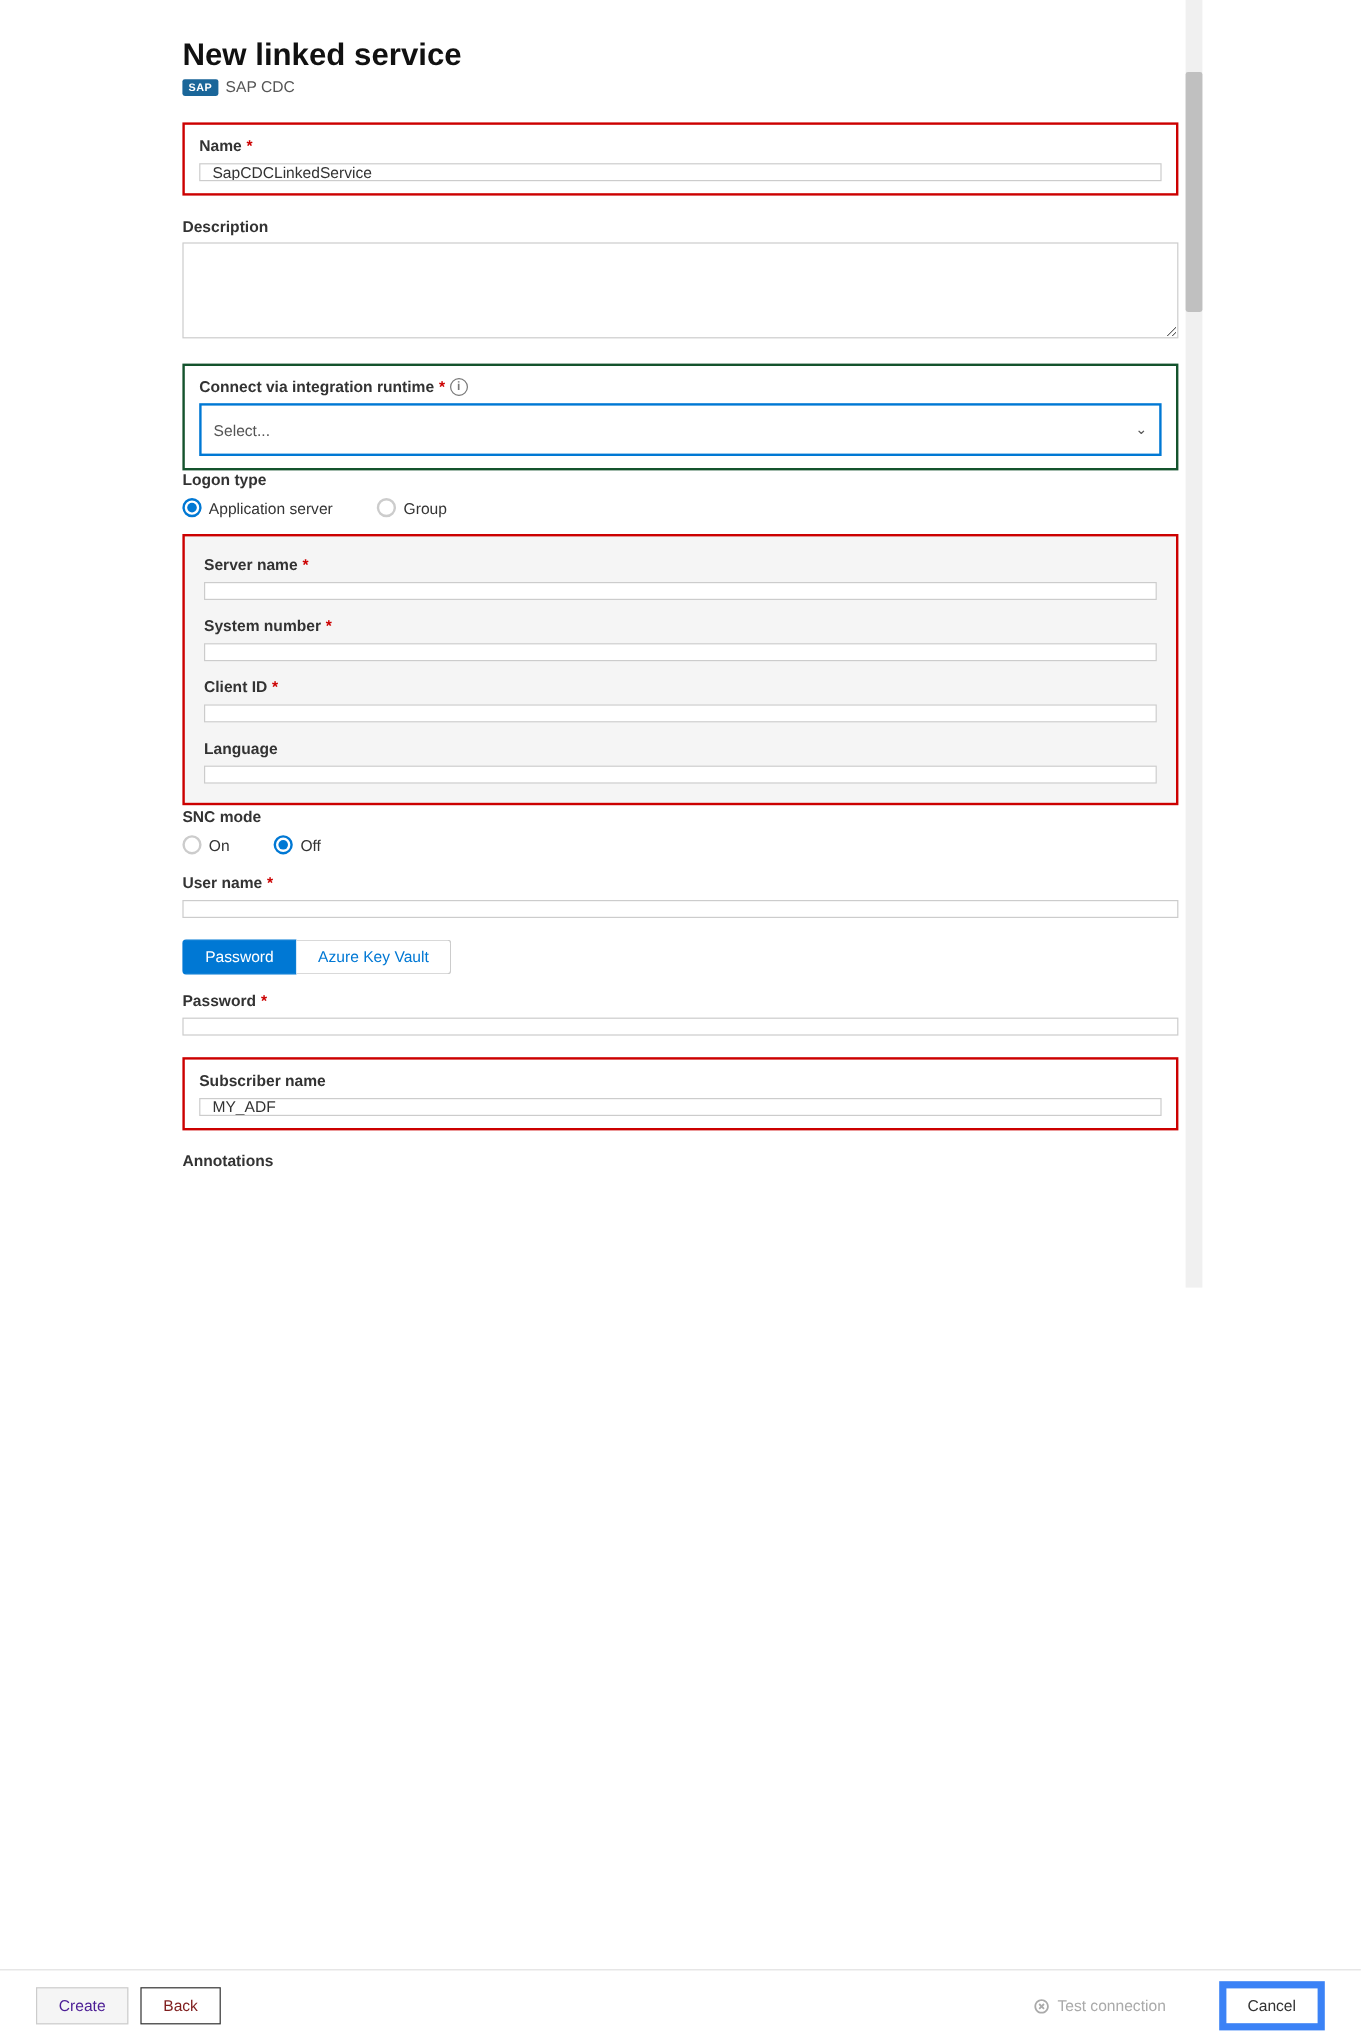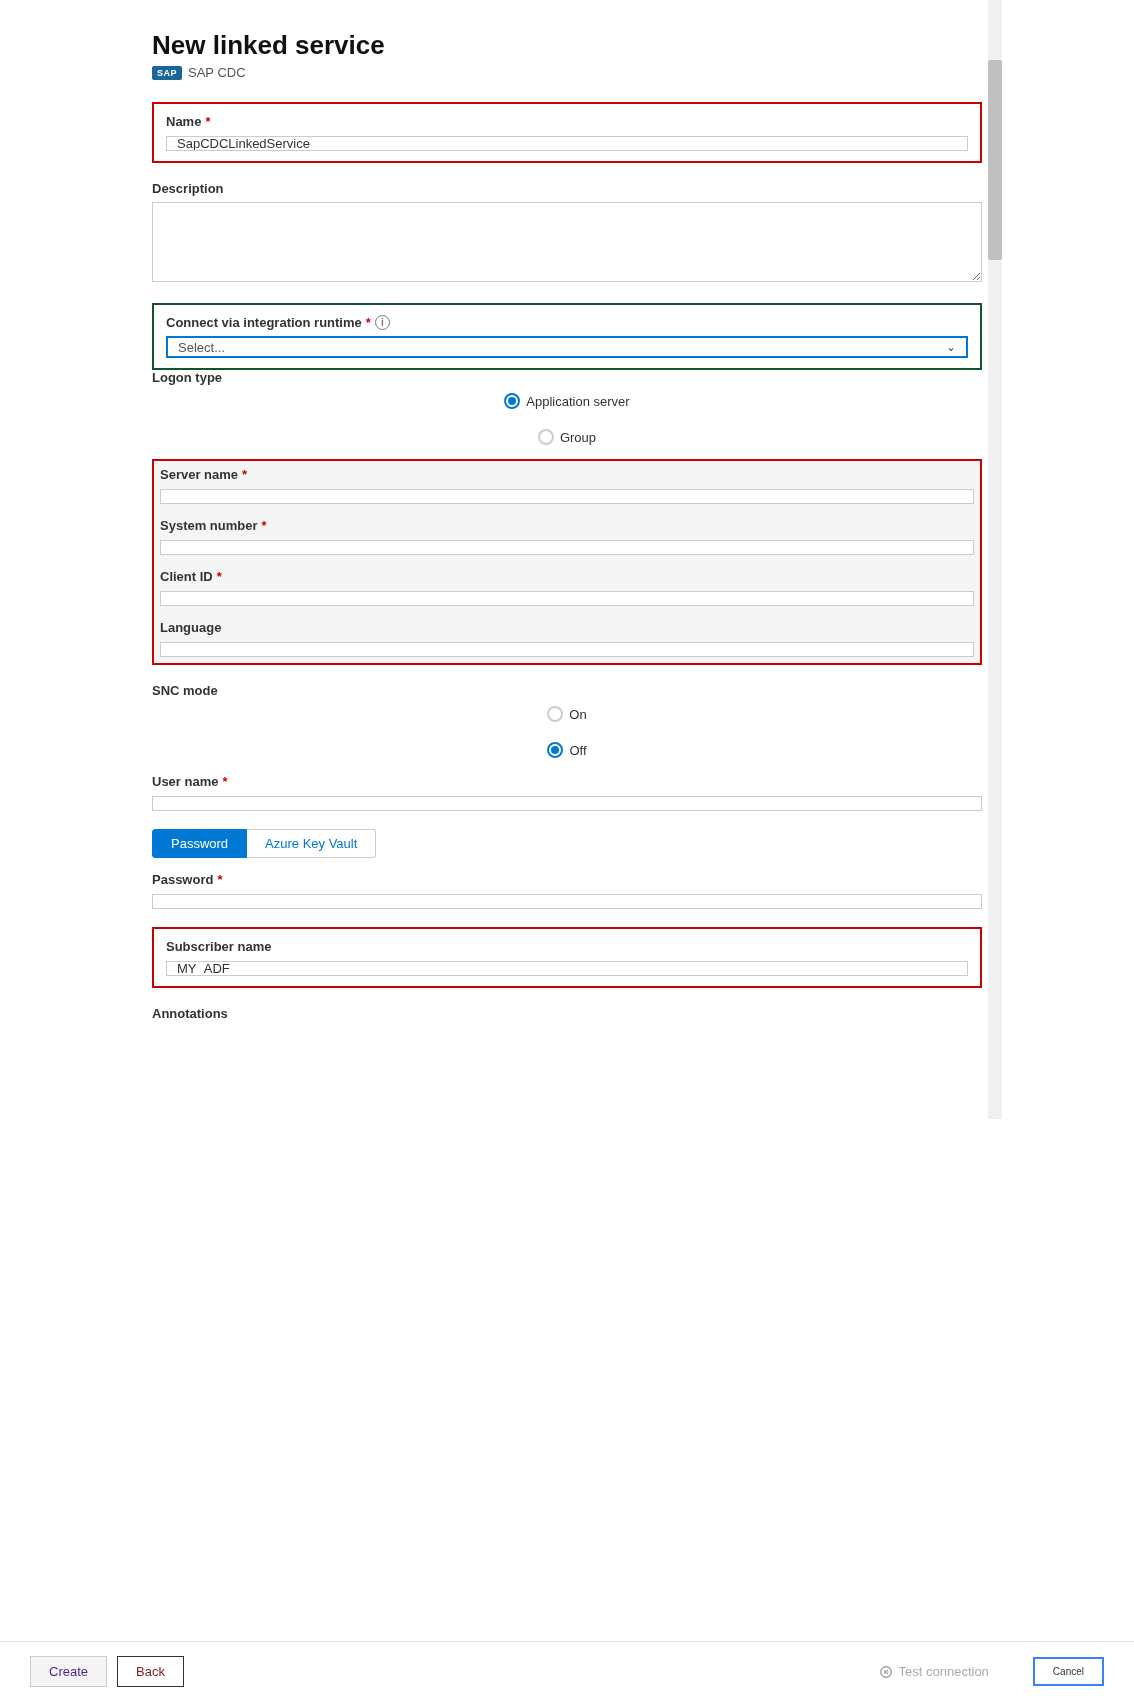--- a/index.html
+++ b/index.html
@@ -87,21 +87,21 @@
       border: 1px solid #ccc;
       padding: 8px 10px;
       font-size: 13px;
       color: #333;
       outline: none;
       resize: vertical;
       background: #fff;
     }
     .select-input {
       width: 100%;
-      height: 22px;
+      height: 44px;
       border: 2px solid #0078d4;
       padding: 0 10px;
       font-size: 13px;
       color: #555;
       background: #fff;
       appearance: none;
       cursor: pointer;
       outline: none;
     }
     .select-wrapper {
@@ -129,23 +129,21 @@
       margin-bottom: 14px;
     }
     .logon-label {
       font-size: 13px;
       font-weight: 600;
       color: #333;
       margin-bottom: 8px;
     }
     .radio-group {
       display: flex;
-      align-items: center;
-      gap: 20px;
-      flex-direction: column;
+      gap: 37px;
     }
     .radio-option {
       display: flex;
       align-items: center;
       gap: 6px;
       font-size: 13px;
       cursor: pointer;
     }
     .radio-circle {
       width: 16px;
@@ -162,22 +160,22 @@
     }
     .radio-circle.selected::after {
       content: '';
       width: 8px;
       height: 8px;
       border-radius: 50%;
       background: #0078d4;
     }
     .server-fields-box {
       border: 2px solid #c00;
-      padding: 6px;
-      margin-bottom: 18px;
+      padding: 16px;
+      margin-bottom: 2px;
       background: #f5f5f5;
     }
     .server-fields-box .field-group {
       margin-bottom: 14px;
     }
     .server-fields-box .field-group:last-child {
       margin-bottom: 0;
     }
     .server-fields-box .text-input {
       background: #fff;
@@ -269,24 +267,24 @@
       gap: 6px;
       padding: 7px 18px;
       border: none;
       background: transparent;
       color: #aaa;
       font-size: 13px;
       cursor: not-allowed;
     }
     .btn-cancel {
       padding: 7px 18px;
-      border: 2px solid #3b82f6;
-      background: #fff;
-      color: #333;
-      font-size: 10px;
+      border: 6px solid #3b82f6;
+      background: #fff;
+      color: #333;
+      font-size: 13px;
       cursor: pointer;
     }
     
     .scrollbar {
       position: absolute;
       right: 0;
       top: 0;
       width: 14px;
       height: 100%;
       background: #f0f0f0;

